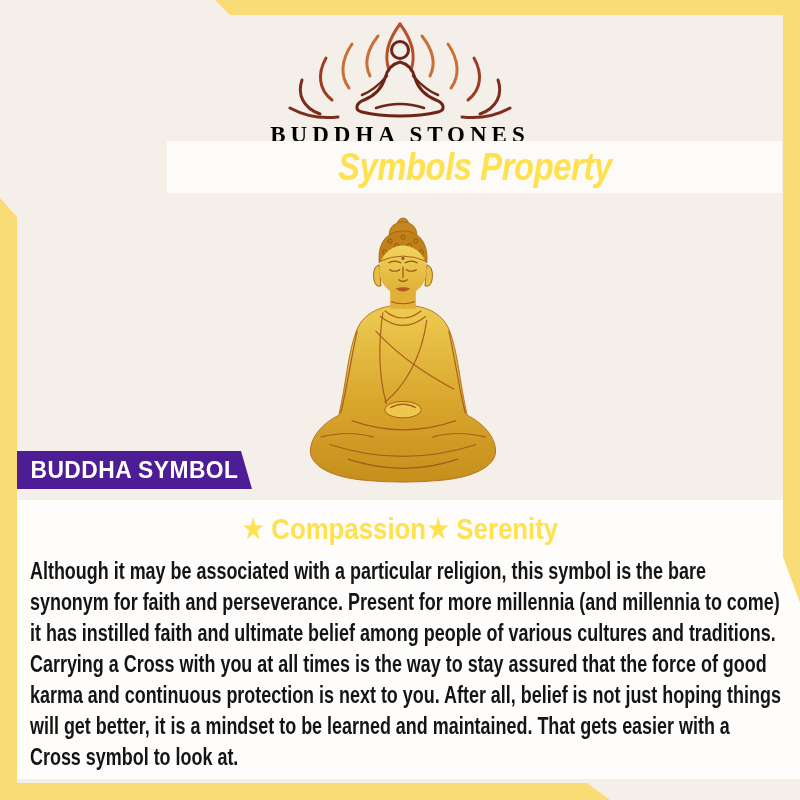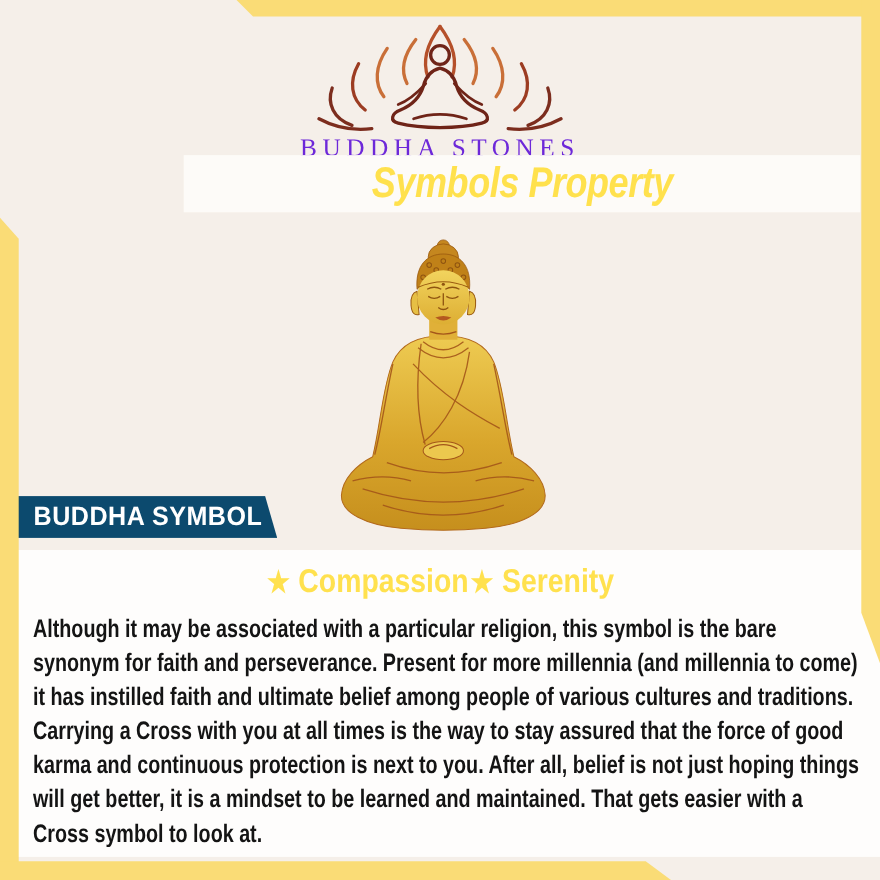--- a/index.html
+++ b/index.html
@@ -8,40 +8,40 @@
     background:#f5efe9;
     font-family:"Liberation Sans", sans-serif;
   }
 
   
   .logo{position:absolute;top:20px;left:0;width:800px;text-align:center;}
   .logo svg{display:block;margin:0 auto;}
   .brand-name{
     margin-top:2px;
     font-family:"Liberation Serif", serif;
-    font-size:23px;font-weight:400;color:#6d28d9;letter-spacing:5px;
+    font-size:23px;font-weight:700;color:#000000;letter-spacing:5px;
   }
 
   
   .title-band{
     position:absolute;left:167px;top:141px;width:615px;height:52px;
     background:#fdfbf8;display:flex;align-items:center;justify-content:center;font-style:italic;
   }
   .title-text{
     font-size:39px;font-weight:700;color:#ffe14d;letter-spacing:-0.5px;
     transform:scaleX(0.84);transform-origin:center;white-space:nowrap;
   }
 
   
   .statue{position:absolute;left:293px;top:205px;}
 
   
   .ribbon{
     position:absolute;left:16px;top:451px;width:236px;height:38px;
-    background:#0c4a6e;
+    background:#4c1d95;
     clip-path:polygon(0 0, 225px 0, 236px 100%, 0 100%);
     display:flex;align-items:center;justify-content:center;
   }
   .ribbon span{
     font-size:24px;font-weight:700;color:#ffffff;letter-spacing:0.5px;
     transform:scaleX(0.95);white-space:nowrap;
   }
 
   
   .content{

